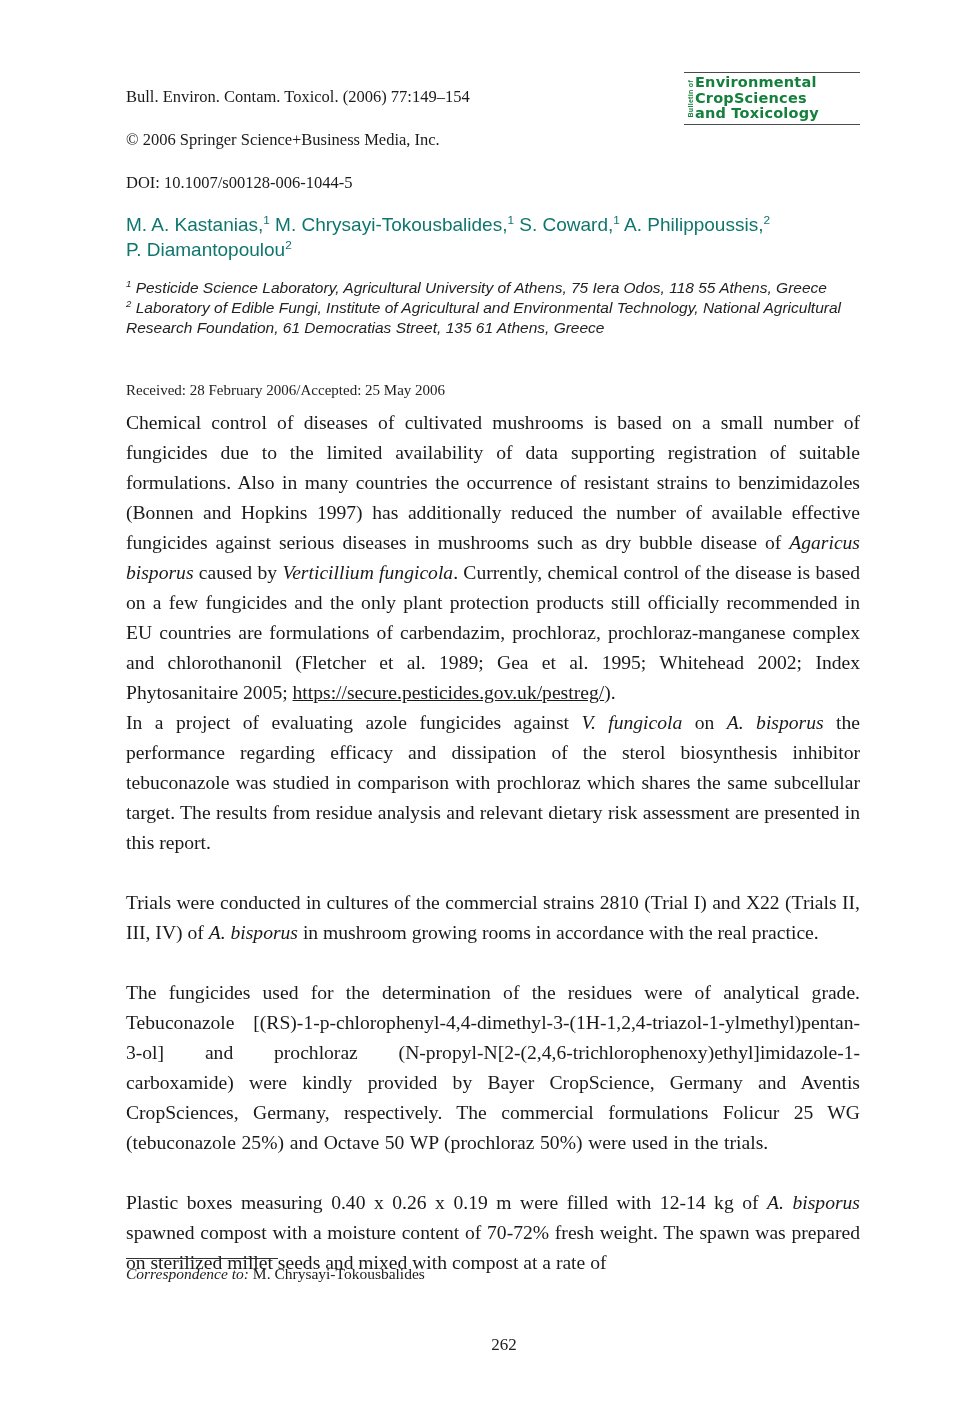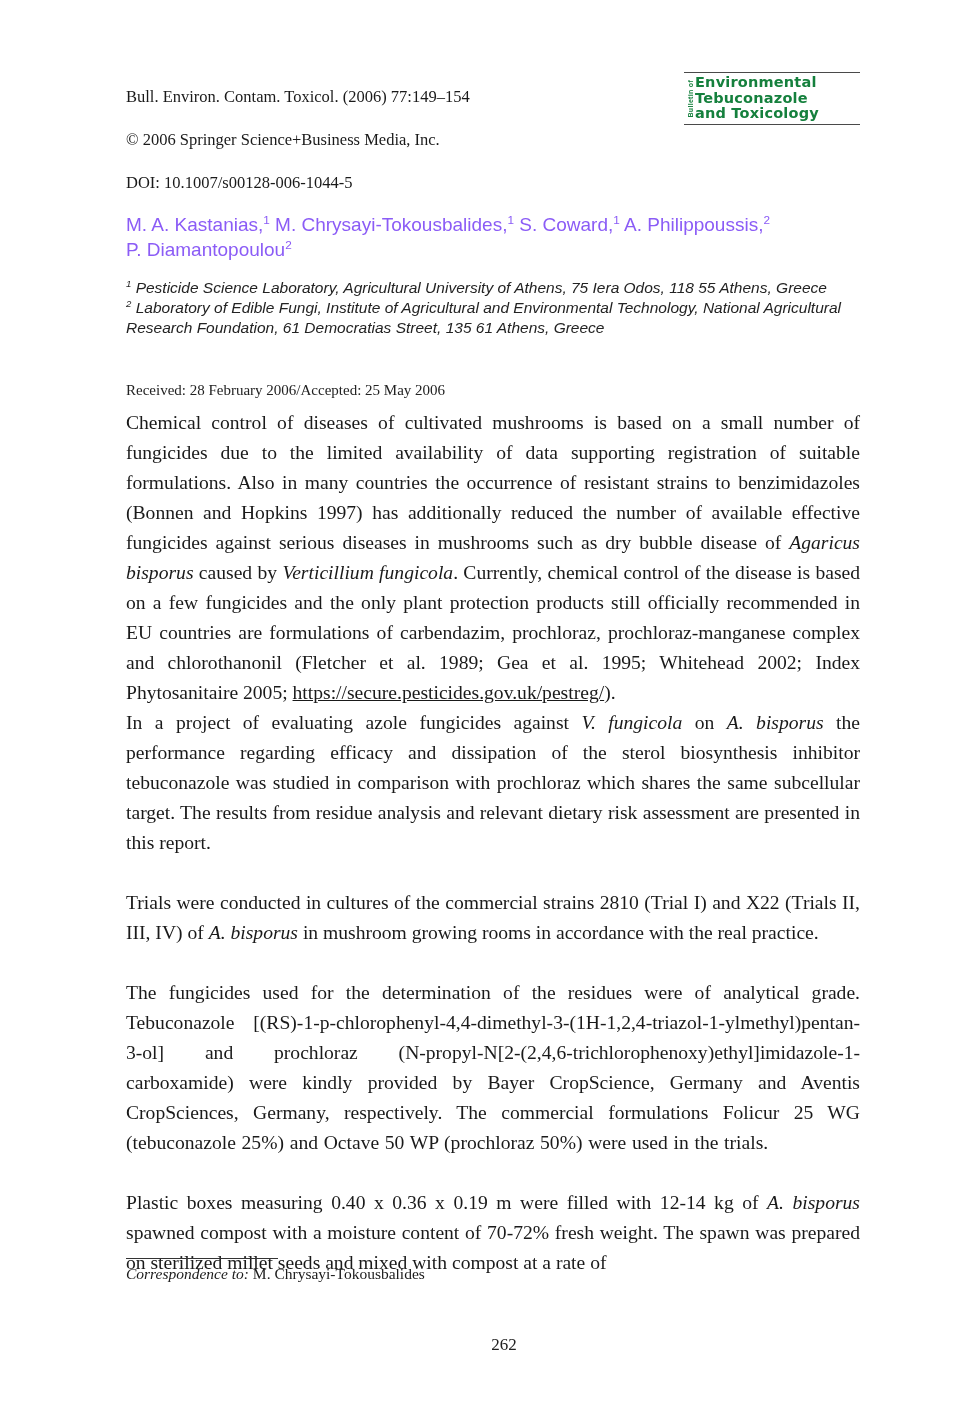--- a/index.html
+++ b/index.html
@@ -92,21 +92,21 @@
     color: #111;
   }
   .title i { font-style: italic; }
 
   
   .authors {
     top: 212px;
     font-family: "Liberation Sans", "DejaVu Sans", sans-serif;
     font-size: 19px;
     line-height: 25px;
-    color: #8b5cf6;
+    color: #0f766e;
   }
   .authors sup, .affil sup {
     font-size: 0.62em;
     vertical-align: super;
     line-height: 0;
   }
 
   
   .affil {
     top: 278px;
@@ -190,21 +190,21 @@
       <div>Bull. Environ. Contam. Toxicol. (2006) 77:149–154</div>
       <div>© 2006 Springer Science+Business Media, Inc.</div>
       <div>DOI: 10.1007/s00128-006-1044-5</div>
     </div>
 
     <div class="logo">
       <div class="logo-inner">
         <div class="logo-vert">Bulletin of</div>
         <div class="logo-lines">
           <div>Environmental</div>
-          <div>Tebuconazole</div>
+          <div>CropSciences</div>
           <div>and  Toxicology</div>
         </div>
       </div>
     </div>
   </div>
 
 
   <div class="col authors"><span>M. A. Kastanias,</span><sup>1</sup><span> M. Chrysayi-Tokousbalides,</span><sup>1</sup><span> S. Coward,</span><sup>1</sup><span> A. Philippoussis,</span><sup>2</sup><br><span>P. Diamantopoulou</span><sup>2</sup></div>
 
   <div class="col affil">
@@ -218,21 +218,21 @@
 
     <p><span>Chemical control of diseases of cultivated mushrooms is based on a small number of fungicides due to the limited availability of data supporting registration of suitable formulations. Also in many countries the occurrence of resistant strains to benzimidazoles (Bonnen and Hopkins 1997) has additionally reduced the number of available effective fungicides against serious diseases in mushrooms such as dry bubble disease of </span><i>Agaricus bisporus</i><span> caused by </span><i>Verticillium fungicola</i><span>. Currently, chemical control of the disease is based on a few fungicides and the only plant protection products still officially recommended in EU countries are formulations of carbendazim, prochloraz, prochloraz-manganese complex and chlorothanonil (Fletcher et al. 1989; Gea et al. 1995; Whitehead 2002; Index Phytosanitaire 2005; </span><span class="url">https://secure.pesticides.gov.uk/pestreg/</span><span>).</span></p>
 
     <p class="nospace"><span>In a project of evaluating azole fungicides against </span><i>V. fungicola</i><span> on </span><i>A. bisporus</i><span> the performance regarding efficacy and dissipation of the sterol biosynthesis inhibitor tebuconazole was studied in comparison with prochloraz which shares the same subcellular target. The results from residue analysis and relevant dietary risk assessment are presented in this report.</span></p>
 
 
     <p class="gap"><span>Trials were conducted in cultures of the commercial strains 2810 (Trial I) and X22 (Trials II, III, IV) of </span><i>A. bisporus</i><span> in mushroom growing rooms in accordance with the real practice.</span></p>
 
     <p class="gap wide">The fungicides used for the determination of the residues were of analytical grade. Tebuconazole [(RS)-1-p-chlorophenyl-4,4-dimethyl-3-(1H-1,2,4-triazol-1-ylmethyl)pentan-3-ol] and prochloraz (N-propyl-N[2-(2,4,6-trichlorophenoxy)ethyl]imidazole-1-carboxamide) were kindly provided by Bayer CropScience, Germany and Aventis CropSciences, Germany, respectively. The commercial formulations Folicur 25 WG (tebuconazole 25%) and Octave 50 WP (prochloraz 50%) were used in the trials.</p>
 
-    <p class="gap"><span>Plastic boxes measuring 0.40 x 0.36 x 0.19 m were filled with 12-14 kg of </span><i>A. bisporus</i><span> spawned compost with a moisture content of 70-72% fresh weight. The spawn was prepared on sterilized millet seeds and mixed with compost at a rate of</span></p>
+    <p class="gap"><span>Plastic boxes measuring 0.40 x 0.26 x 0.19 m were filled with 12-14 kg of </span><i>A. bisporus</i><span> spawned compost with a moisture content of 70-72% fresh weight. The spawn was prepared on sterilized millet seeds and mixed with compost at a rate of</span></p>
   </div>
 
   <div class="col footnote">
     <div class="footnote-rule"></div>
     <div><i>Correspondence to:</i><span> M. Chrysayi-Tokousbalides</span></div>
   </div>
 
   <div class="page-number">262</div>
 
 </div>

